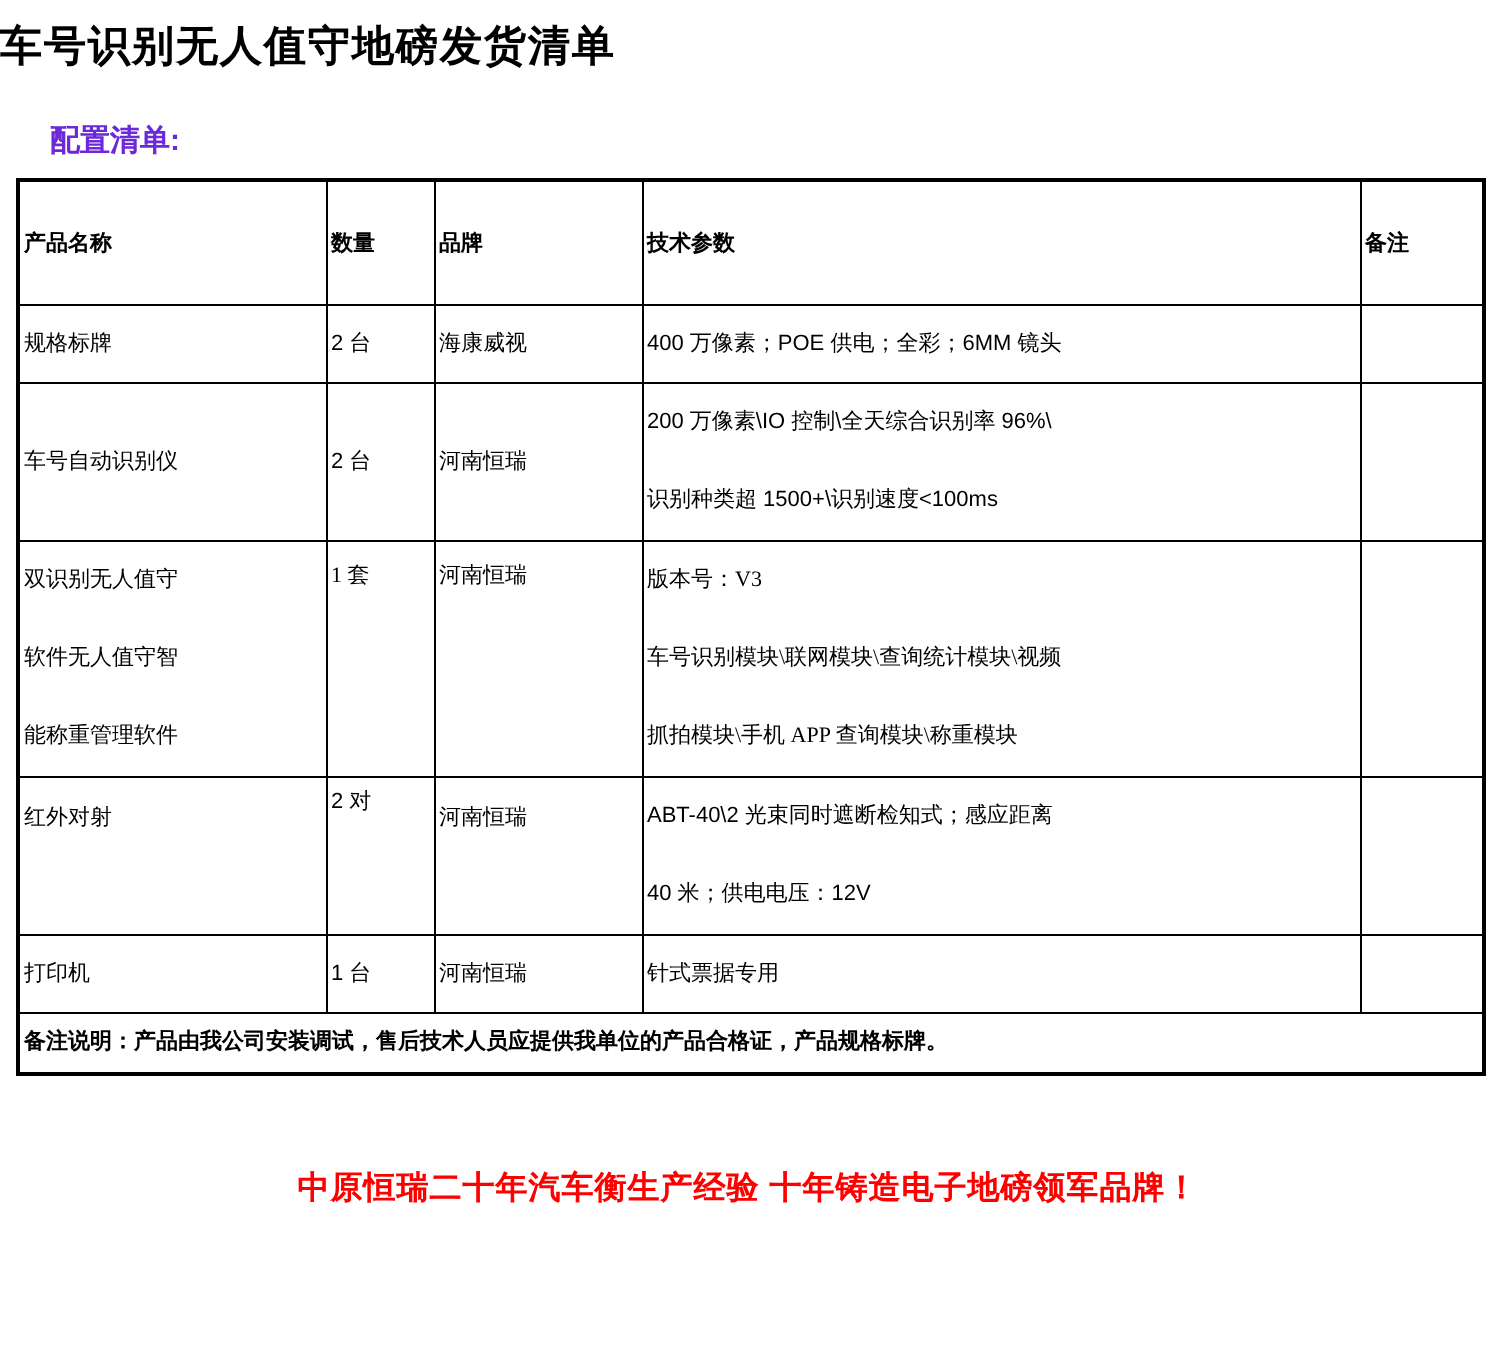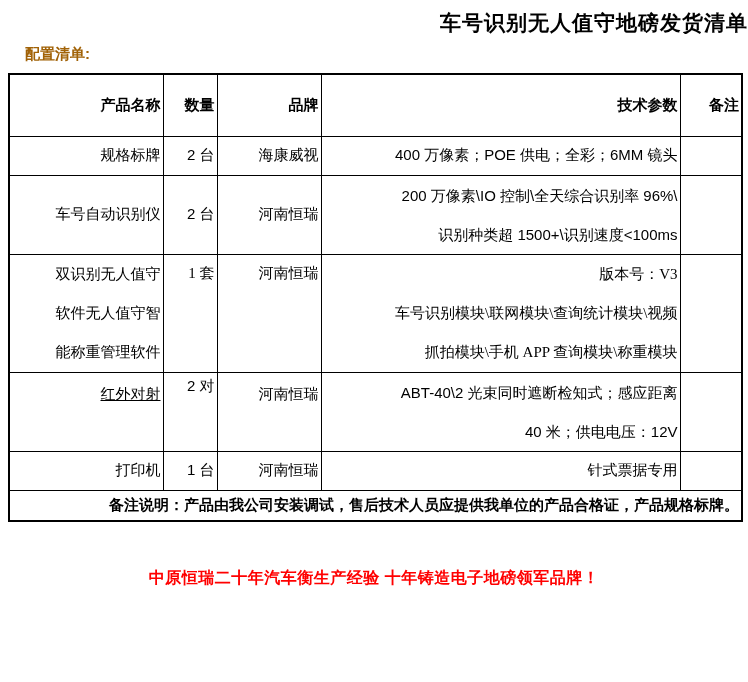--- a/index.html
+++ b/index.html
@@ -8,48 +8,48 @@
     background: #ffffff;
     width: 748px;
     height: 682px;
     font-family: "Liberation Sans", "DejaVu Sans", sans-serif;
     color: #000000;
     -webkit-font-smoothing: antialiased;
   }
   .page { width: 748px; height: 682px; overflow: hidden; }
 
   .doc-title {
-    text-align: right;
+    text-align: left;
     font-size: 21px;
     font-weight: bold;
     letter-spacing: 1px;
     margin: 0;
     padding-top: 9px;
     color: #000000;
   }
 
   .section-label {
     font-size: 15px;
     font-weight: bold;
-    margin: 8px 0 0 25px;
-    color: #a16207;
+    margin: 24px 0 0 25px;
+    color: #6d28d9;
   }
 
   table.products {
     border-collapse: collapse;
     table-layout: fixed;
     width: 733px;
     margin: 9px 0 0 8px;
     border: 2px solid #000000;
   }
   table.products th, table.products td {
     border: 1px solid #000000;
-    text-align: right;
+    text-align: left;
     vertical-align: middle;
-    font-size: 15px;
+    font-size: 11px;
     font-weight: normal;
     padding: 0 2px;
     overflow: hidden;
     word-break: break-all;
   }
   table.products th { font-weight: bold; }
 
   tr.h-header { height: 62px; }
   tr.r1 { height: 39px; }
   tr.r2 { height: 36px; }
@@ -138,21 +138,21 @@
       <td style="vertical-align:top; padding-top:9px;">河南恒瑞</td>
       <td>
         <div class="line">版本号：V3</div>
         <div class="line">车号识别模块\联网模块\查询统计模块\视频</div>
         <div class="line">抓拍模块\手机 APP 查询模块\称重模块</div>
       </td>
       <td></td>
     </tr>
 
     <tr class="r6">
-      <td style="vertical-align:top; padding-top:12px;text-decoration:underline;">红外对射</td>
+      <td style="vertical-align:top; padding-top:12px;">红外对射</td>
       <td style="vertical-align:top; padding-top:4px;">2 对</td>
       <td style="vertical-align:top; padding-top:12px;">河南恒瑞</td>
       <td>
         <div class="line">ABT-40\2 光束同时遮断检知式；感应距离</div>
         <div class="line">40 米；供电电压：12V</div>
       </td>
       <td></td>
     </tr>
 
     <tr class="r7">

